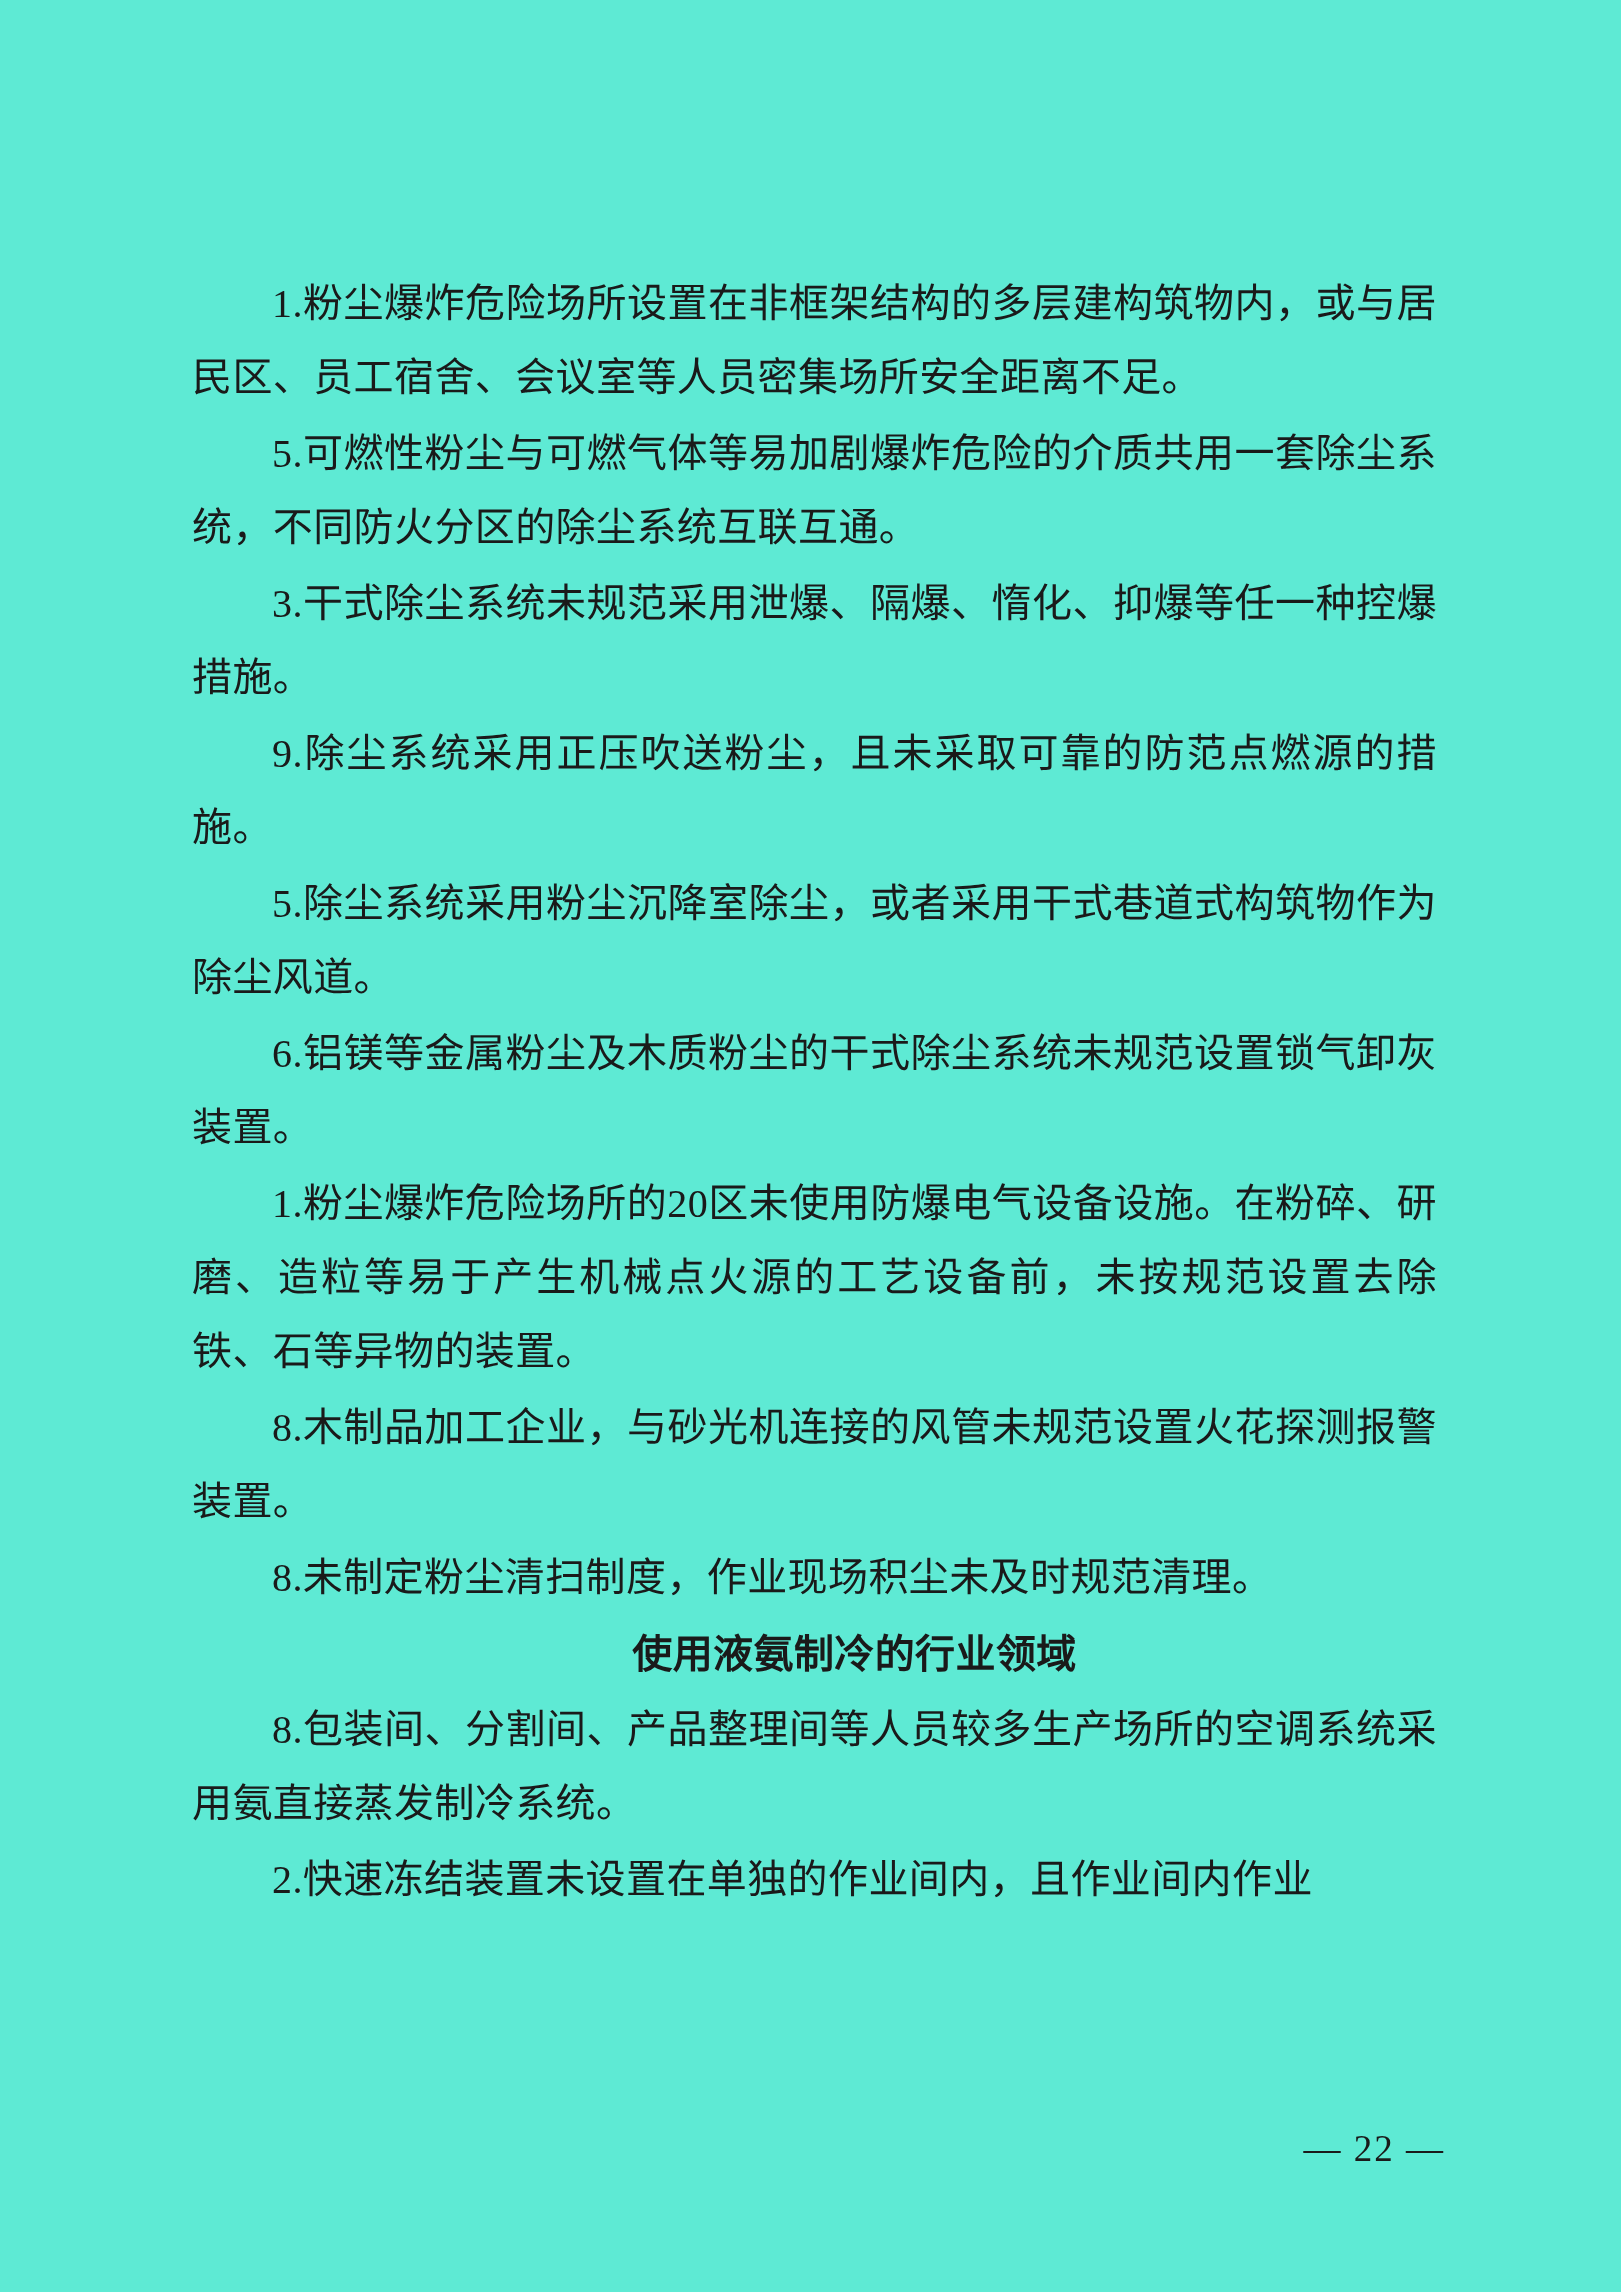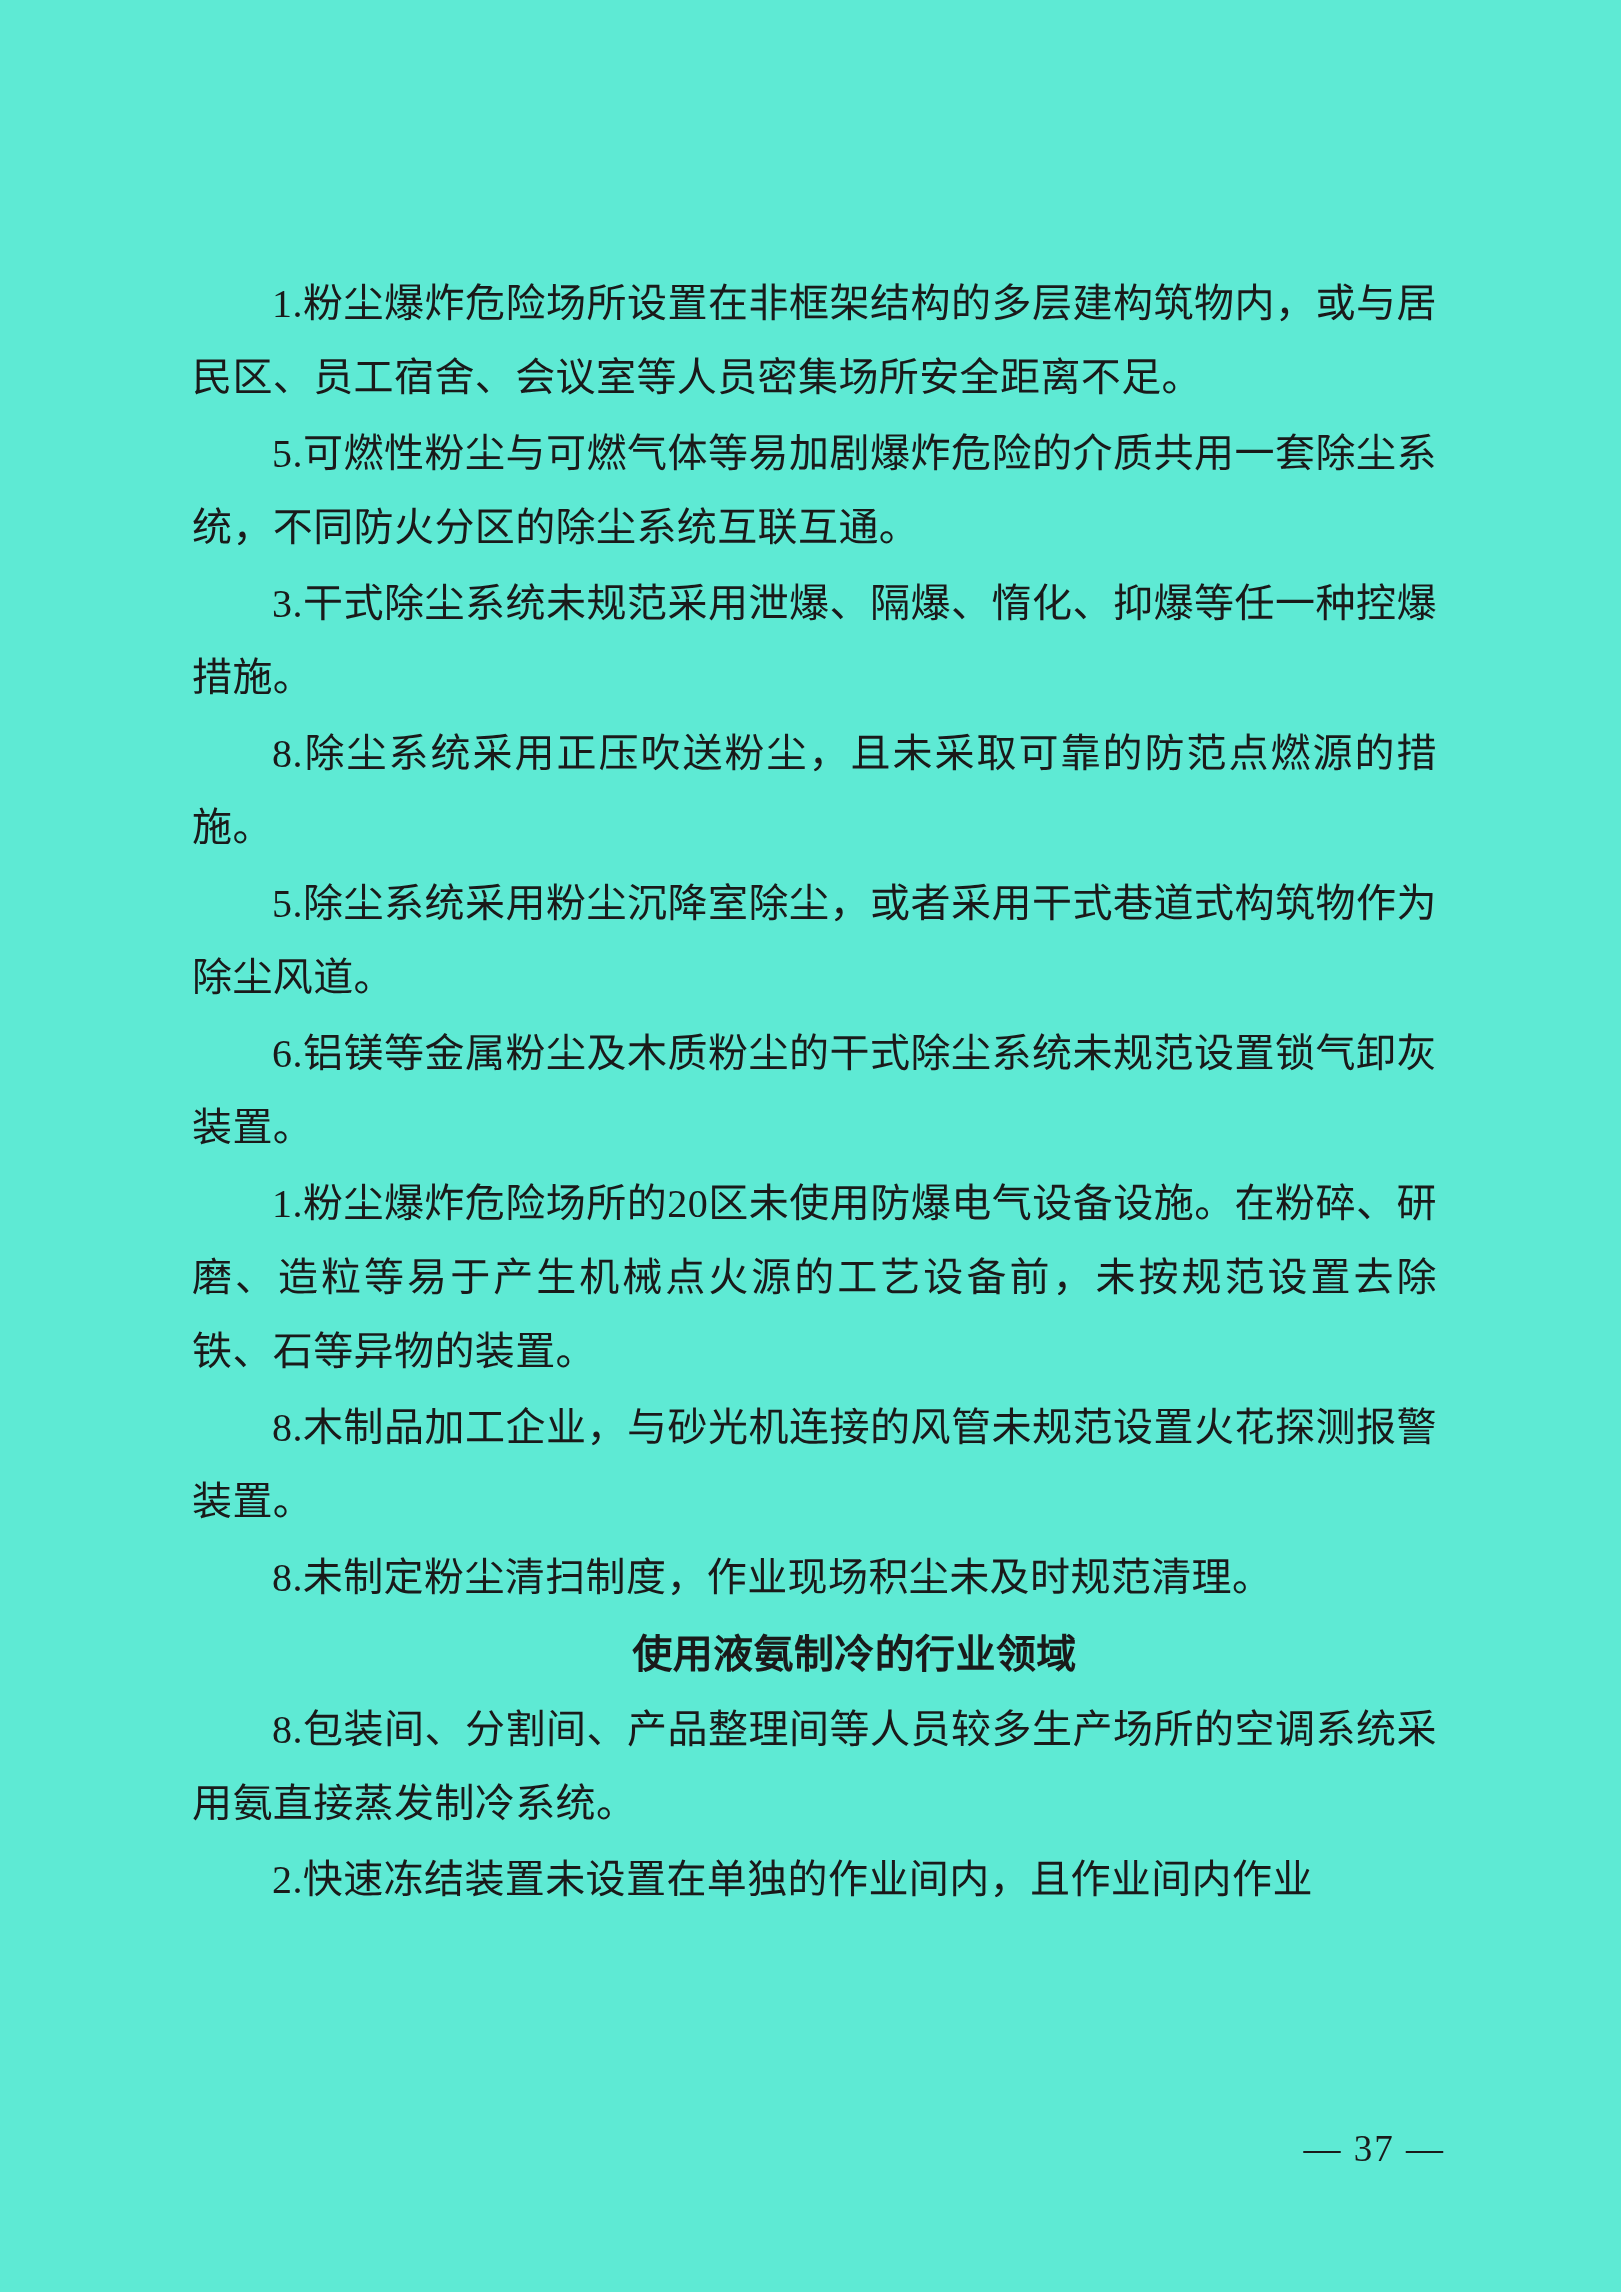--- a/index.html
+++ b/index.html
@@ -57,25 +57,25 @@
   }
 </style>
 </head>
 <body>
 
 <div class="page">
   <div class="content">
     <p class="para">1.粉尘爆炸危险场所设置在非框架结构的多层建构筑物内，或与居民区、员工宿舍、会议室等人员密集场所安全距离不足。</p>
     <p class="para">5.可燃性粉尘与可燃气体等易加剧爆炸危险的介质共用一套除尘系统，不同防火分区的除尘系统互联互通。</p>
     <p class="para">3.干式除尘系统未规范采用泄爆、隔爆、惰化、抑爆等任一种控爆措施。</p>
-    <p class="para">8.除尘系统采用正压吹送粉尘，且未采取可靠的防范点燃源的措施。</p>
+    <p class="para">9.除尘系统采用正压吹送粉尘，且未采取可靠的防范点燃源的措施。</p>
     <p class="para">5.除尘系统采用粉尘沉降室除尘，或者采用干式巷道式构筑物作为除尘风道。</p>
     <p class="para">6.铝镁等金属粉尘及木质粉尘的干式除尘系统未规范设置锁气卸灰装置。</p>
     <p class="para">1.粉尘爆炸危险场所的20区未使用防爆电气设备设施。在粉碎、研磨、造粒等易于产生机械点火源的工艺设备前，未按规范设置去除铁、石等异物的装置。</p>
     <p class="para">8.木制品加工企业，与砂光机连接的风管未规范设置火花探测报警装置。</p>
     <p class="para">8.未制定粉尘清扫制度，作业现场积尘未及时规范清理。</p>
     <p class="heading">使用液氨制冷的行业领域</p>
     <p class="para">8.包装间、分割间、产品整理间等人员较多生产场所的空调系统采用氨直接蒸发制冷系统。</p>
     <p class="para">2.快速冻结装置未设置在单独的作业间内，且作业间内作业</p>
   </div>
-  <div class="page-number">— 37 —</div>
+  <div class="page-number">— 22 —</div>
 </div>
 
 
 </body></html>

